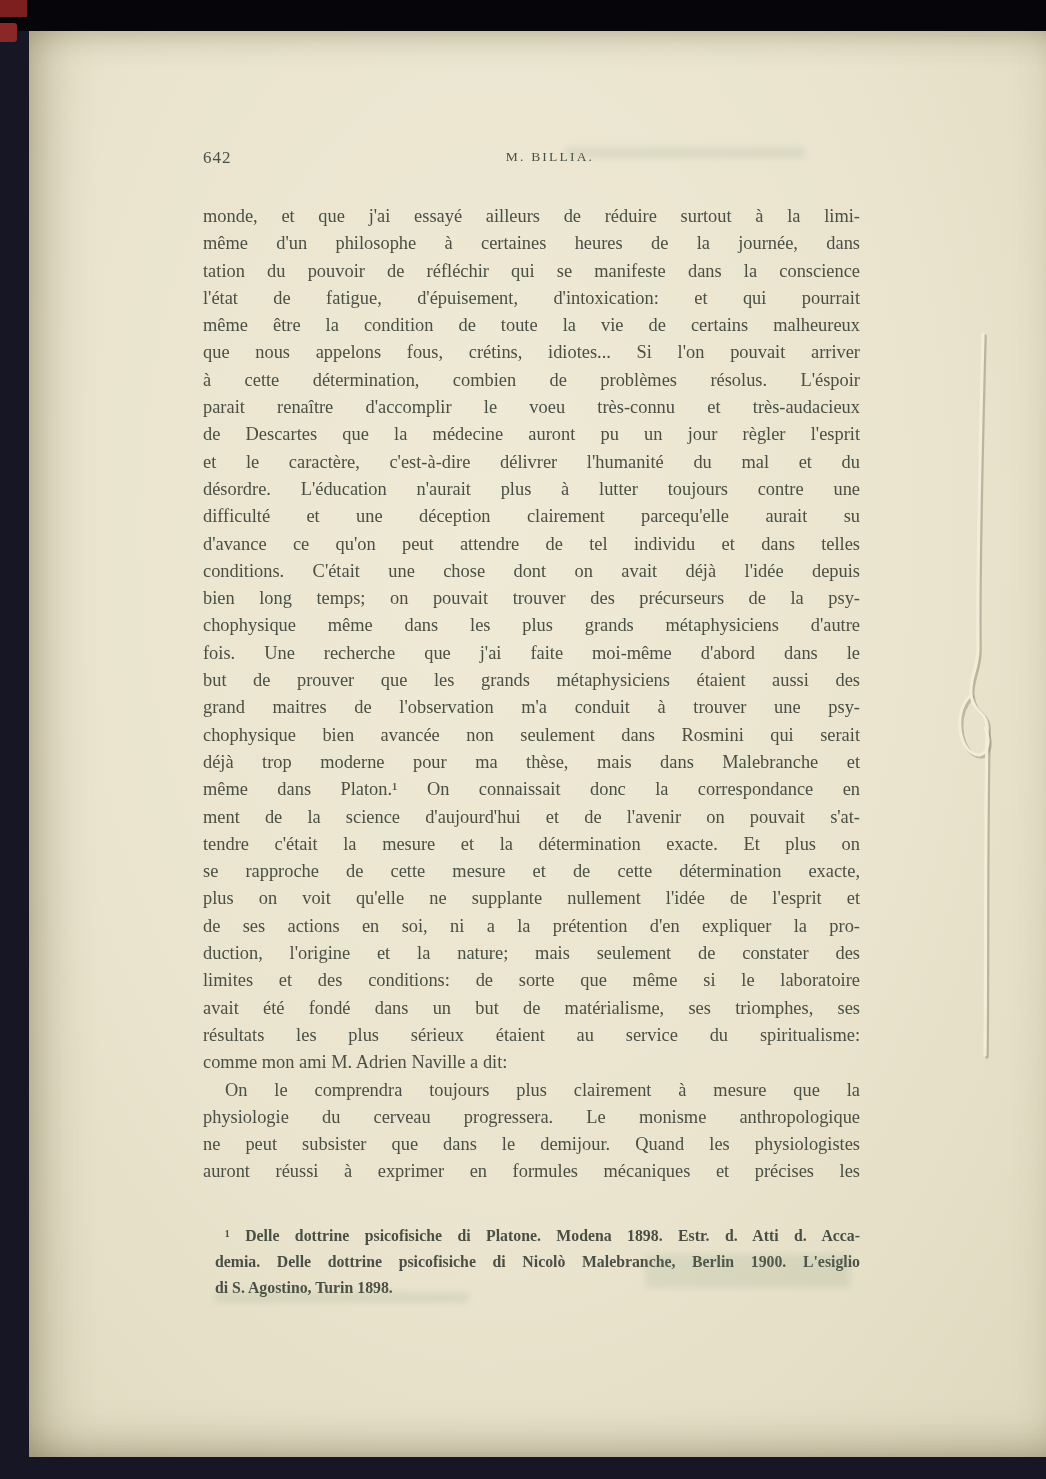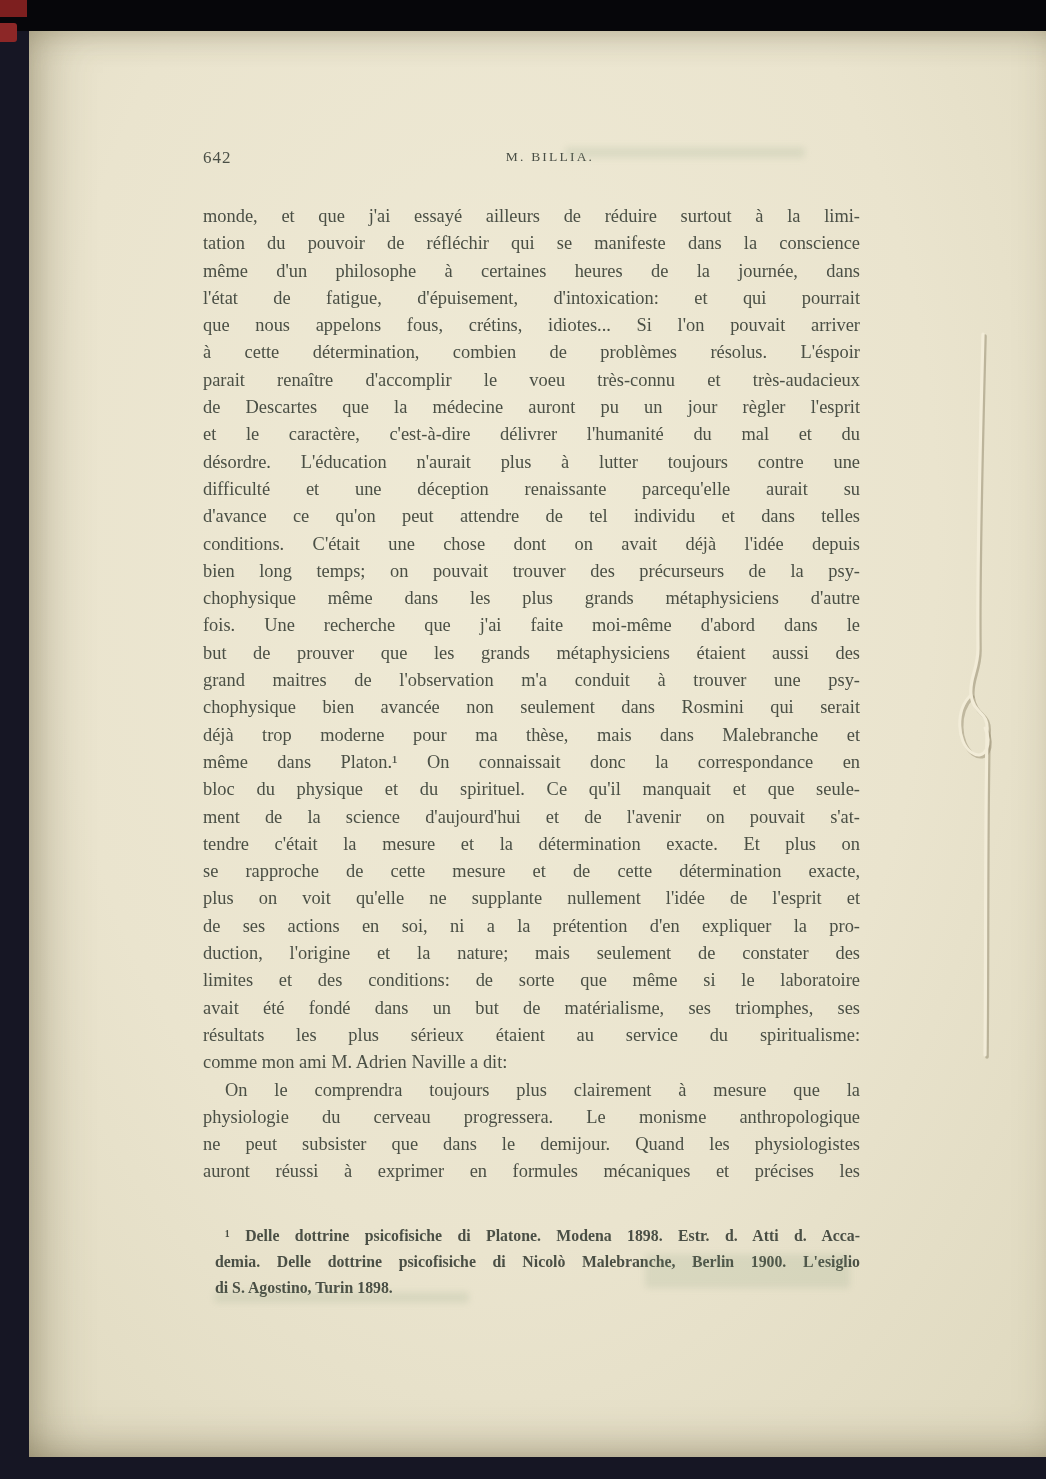--- a/index.html
+++ b/index.html
@@ -80,41 +80,41 @@
   <div class="red-mark mark-2"></div>
 
   <div class="page">
     <div class="running-head">
       <span class="page-number">642</span>
       <span class="running-title">M. BILLIA.</span>
     </div>
 
     <div class="text-body">
         <div class="line">monde, et que j'ai essayé ailleurs de réduire surtout à la limi-</div>
+        <div class="line">même d'un philosophe à certaines heures de la journée, dans</div>
         <div class="line">tation du pouvoir de réfléchir qui se manifeste dans la conscience</div>
-        <div class="line">même d'un philosophe à certaines heures de la journée, dans</div>
         <div class="line">l'état de fatigue, d'épuisement, d'intoxication: et qui pourrait</div>
+        <div class="line">même être la condition de toute la vie de certains malheureux</div>
         <div class="line">que nous appelons fous, crétins, idiotes...  Si l'on pouvait arriver</div>
         <div class="line">à cette détermination, combien de problèmes résolus.  L'éspoir</div>
         <div class="line">parait renaître d'accomplir le voeu très-connu et très-audacieux</div>
         <div class="line">de Descartes que la médecine auront pu un jour règler l'esprit</div>
         <div class="line">et le caractère, c'est-à-dire délivrer l'humanité du mal et du</div>
         <div class="line">désordre.  L'éducation n'aurait plus à lutter toujours contre une</div>
-        <div class="line">difficulté et une déception renaissante parcequ'elle aurait su</div>
+        <div class="line">difficulté et une déception clairement parcequ'elle aurait su</div>
         <div class="line">d'avance ce qu'on peut attendre de tel individu et dans telles</div>
         <div class="line">conditions.  C'était une chose dont on avait déjà l'idée depuis</div>
         <div class="line">bien long temps; on pouvait trouver des précurseurs de la psy-</div>
         <div class="line">chophysique même dans les plus grands métaphysiciens d'autre</div>
         <div class="line">fois.  Une recherche que j'ai faite moi-même d'abord dans le</div>
         <div class="line">but de prouver que les grands métaphysiciens étaient aussi des</div>
         <div class="line">grand maitres de l'observation m'a conduit à trouver une psy-</div>
         <div class="line">chophysique bien avancée non seulement dans Rosmini qui serait</div>
         <div class="line">déjà trop moderne pour ma thèse, mais dans Malebranche et</div>
         <div class="line">même dans Platon.¹  On connaissait donc la correspondance en</div>
-        <div class="line">bloc du physique et du spirituel.  Ce qu'il manquait et que seule-</div>
         <div class="line">ment de la science d'aujourd'hui et de l'avenir on pouvait s'at-</div>
         <div class="line">tendre c'était la mesure et la détermination exacte.  Et plus on</div>
         <div class="line">se rapproche de cette mesure et de cette détermination exacte,</div>
         <div class="line">plus on voit qu'elle ne supplante nullement l'idée de l'esprit et</div>
         <div class="line">de ses actions en soi, ni a la prétention d'en expliquer la pro-</div>
         <div class="line">duction, l'origine et la nature; mais seulement de constater des</div>
         <div class="line">limites et des conditions: de sorte que même si le laboratoire</div>
         <div class="line">avait été fondé dans un but de matérialisme, ses triomphes, ses</div>
         <div class="line">résultats les plus sérieux étaient au service du spiritualisme:</div>
         <div class="line no-just">comme mon ami M. Adrien Naville a dit:</div>

